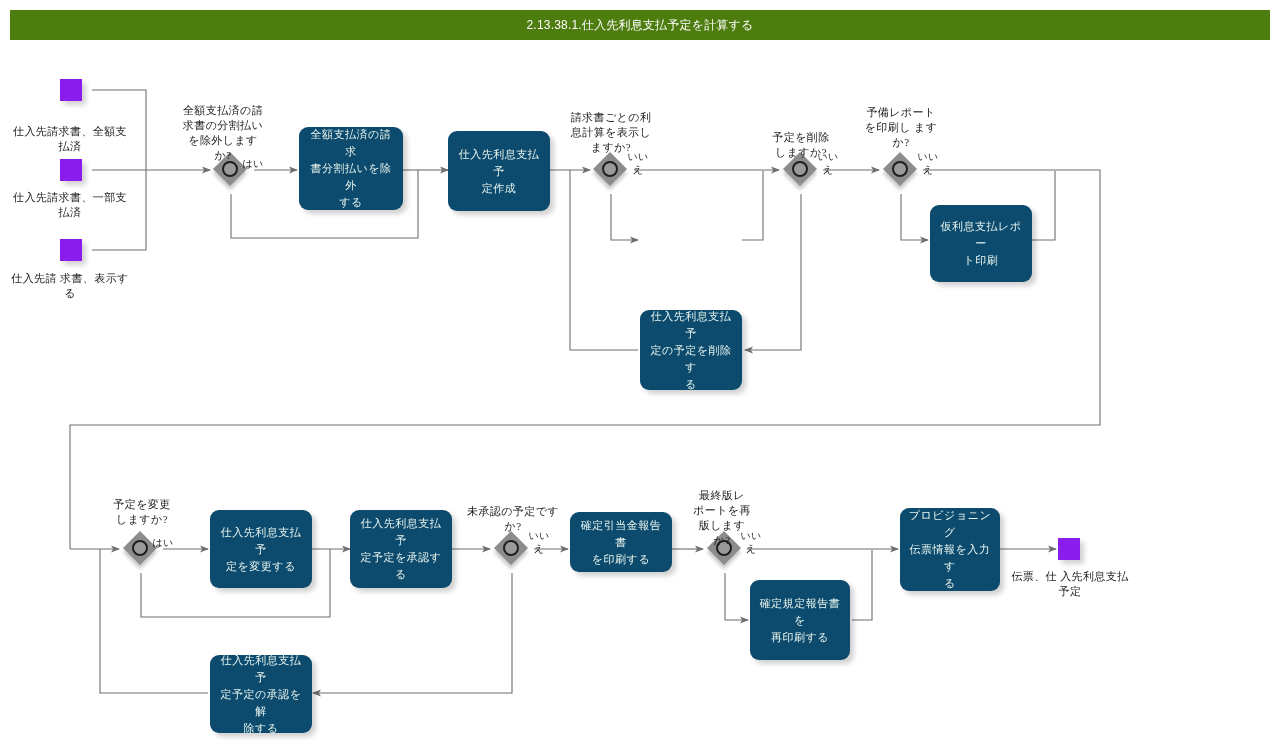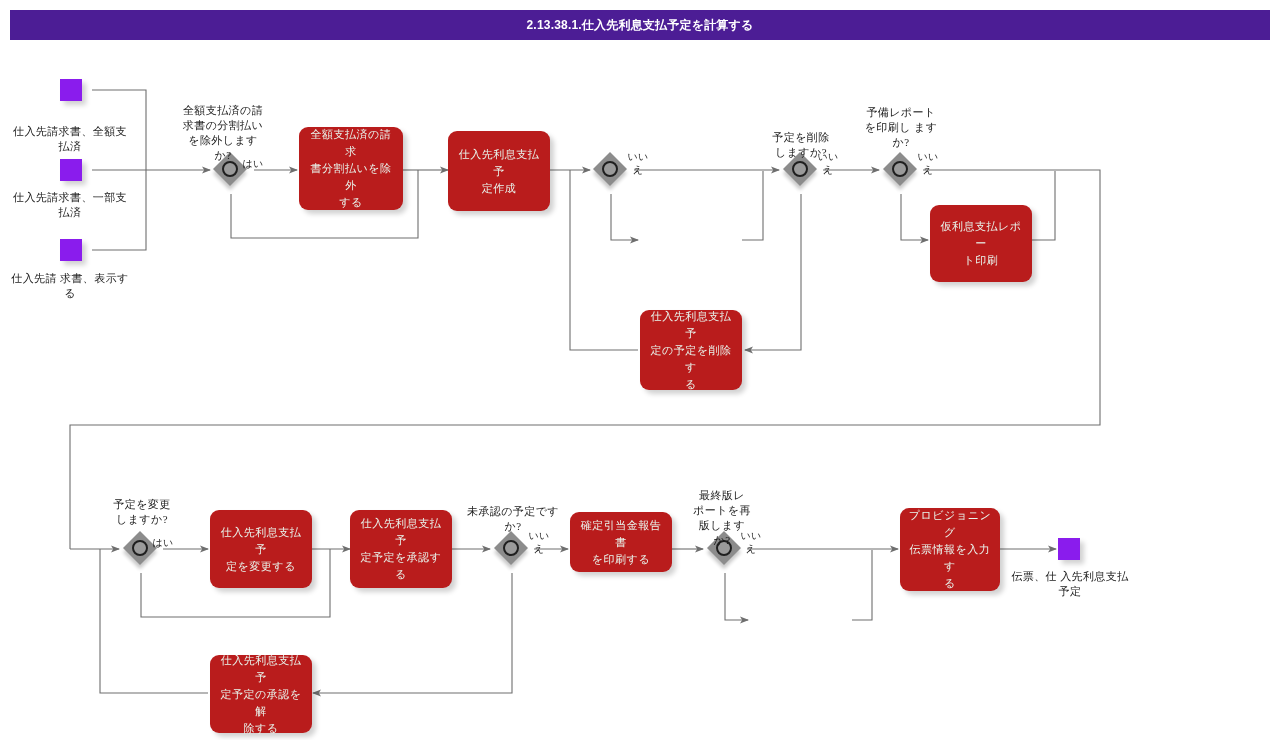--- a/index.html
+++ b/index.html
@@ -4,33 +4,33 @@
 <style>
   html,body{margin:0;padding:0;background:#ffffff;}
   body{
     font-family:"Liberation Serif","DejaVu Serif",serif;
     width:1280px;height:740px;overflow:hidden;position:relative;
   }
   #canvas{position:relative;width:1280px;height:740px;background:#fff;}
 
   .titlebar{
     position:absolute;left:10px;top:10px;width:1260px;height:30px;
-    background:#4c1d95;color:#ffffff;
+    background:#4d7c0f;color:#ffffff;
     display:flex;align-items:center;justify-content:center;
     font-family:"Liberation Sans","DejaVu Sans",sans-serif;
-    font-size:12px;font-weight:bold;letter-spacing:.2px;
+    font-size:12px;font-weight:normal;letter-spacing:.2px;
   }
 
   svg#wires{position:absolute;left:0;top:0;width:1280px;height:740px;pointer-events:none;}
 
   .node{position:absolute;}
 
   
   .proc{
-    background:#b91c1c;border-radius:9px;
+    background:#0c4a6e;border-radius:9px;
     box-shadow:4px 4px 5px rgba(0,0,0,.18);
     display:flex;align-items:center;justify-content:center;
     text-align:center;color:#e9f6ee;
     font-family:"Liberation Serif","DejaVu Serif",serif;
     font-size:11px;line-height:17px;padding:4px 8px;box-sizing:border-box;
     letter-spacing:.5px;
   }
 
   
   .term{
@@ -156,20 +156,21 @@
     <div class="dmd"></div>
     <div class="ring"></div>
   </div>
   <div class="dec-label" style="left:176px;top:103px;width:94px;">全額支払済の請<br>求書の分割払い<br>を除外します<br>か?</div>
   <div class="edge-label" style="left:240px;top:157px;width:26px;">はい</div>
 
   <div class="dec" style="left:596px;top:155px;">
     <div class="dmd"></div>
     <div class="ring"></div>
   </div>
+  <div class="dec-label" style="left:560px;top:110px;width:102px;">請求書ごとの利<br>息計算を表示し<br>ますか?</div>
   <div class="edge-label" style="left:627px;top:150px;width:22px;">いいえ</div>
 
   <div class="dec" style="left:786px;top:155px;">
     <div class="dmd"></div>
     <div class="ring"></div>
   </div>
   <div class="dec-label" style="left:754px;top:118px;width:94px;margin-top:12px;">予定を削除<br>しますか?</div>
   <div class="edge-label" style="left:817px;top:150px;width:22px;">いいえ</div>
 
   <div class="dec" style="left:886px;top:155px;">
@@ -222,20 +223,23 @@
   </div>
 
   <div class="node proc" style="left:350px;top:510px;width:102px;height:78px;">
     <span>仕入先利息支払予<br>定予定を承認する</span>
   </div>
 
   <div class="node proc" style="left:570px;top:512px;width:102px;height:60px;">
     <span>確定引当金報告書<br>を印刷する</span>
   </div>
 
+  <div class="node proc" style="left:750px;top:580px;width:100px;height:80px;">
+    <span>確定規定報告書を<br>再印刷する</span>
+  </div>
 
   <div class="node proc" style="left:900px;top:508px;width:100px;height:83px;">
     <span>プロビジョニング<br>伝票情報を入力す<br>る</span>
   </div>
 
   <div class="node proc" style="left:210px;top:655px;width:102px;height:78px;">
     <span>仕入先利息支払予<br>定予定の承認を解<br>除する</span>
   </div>
 
 </div>

